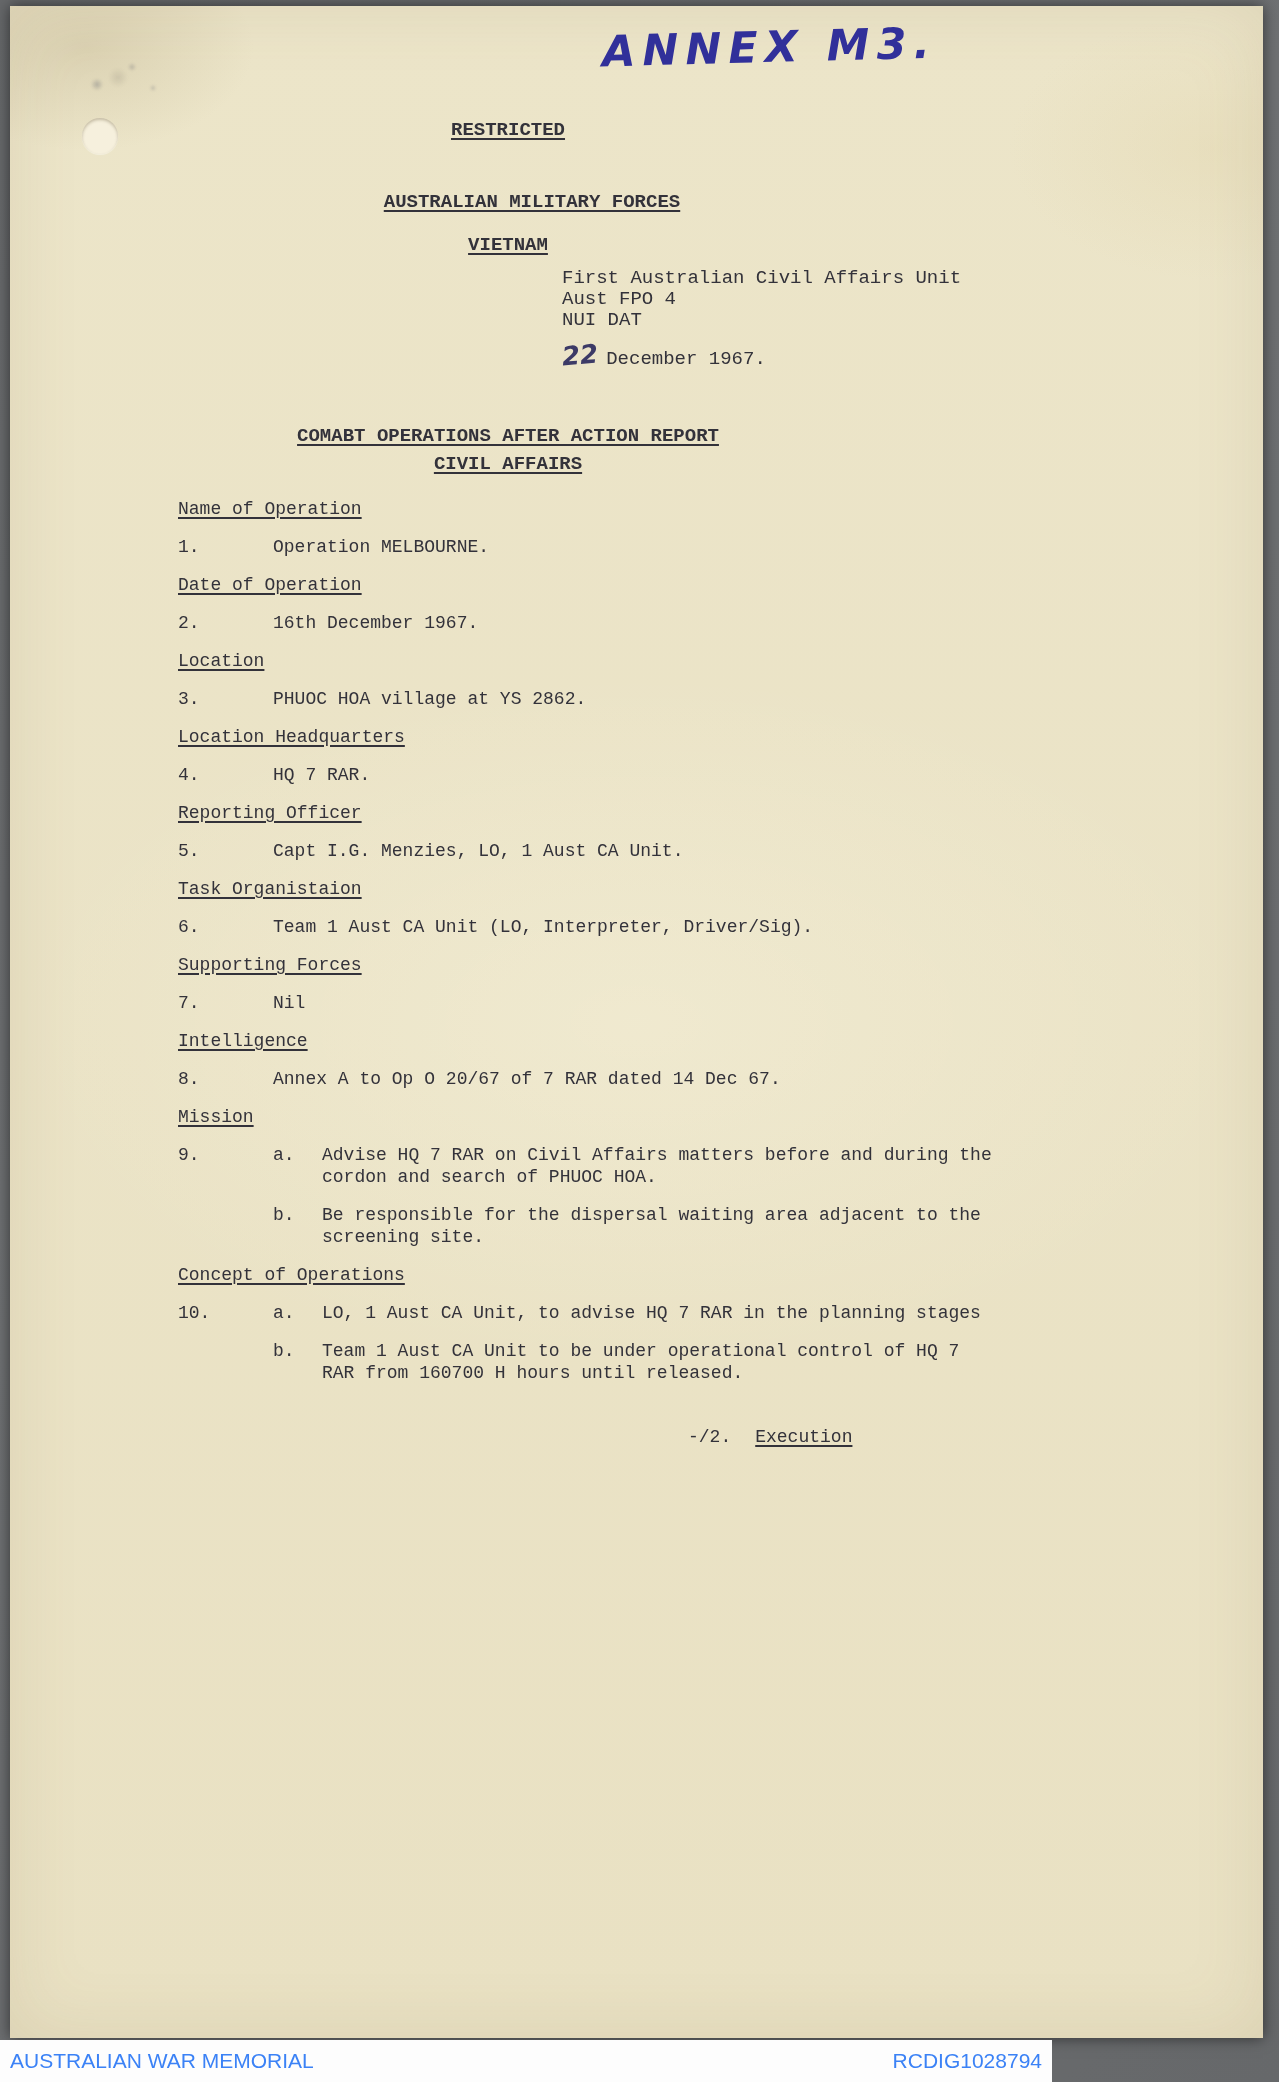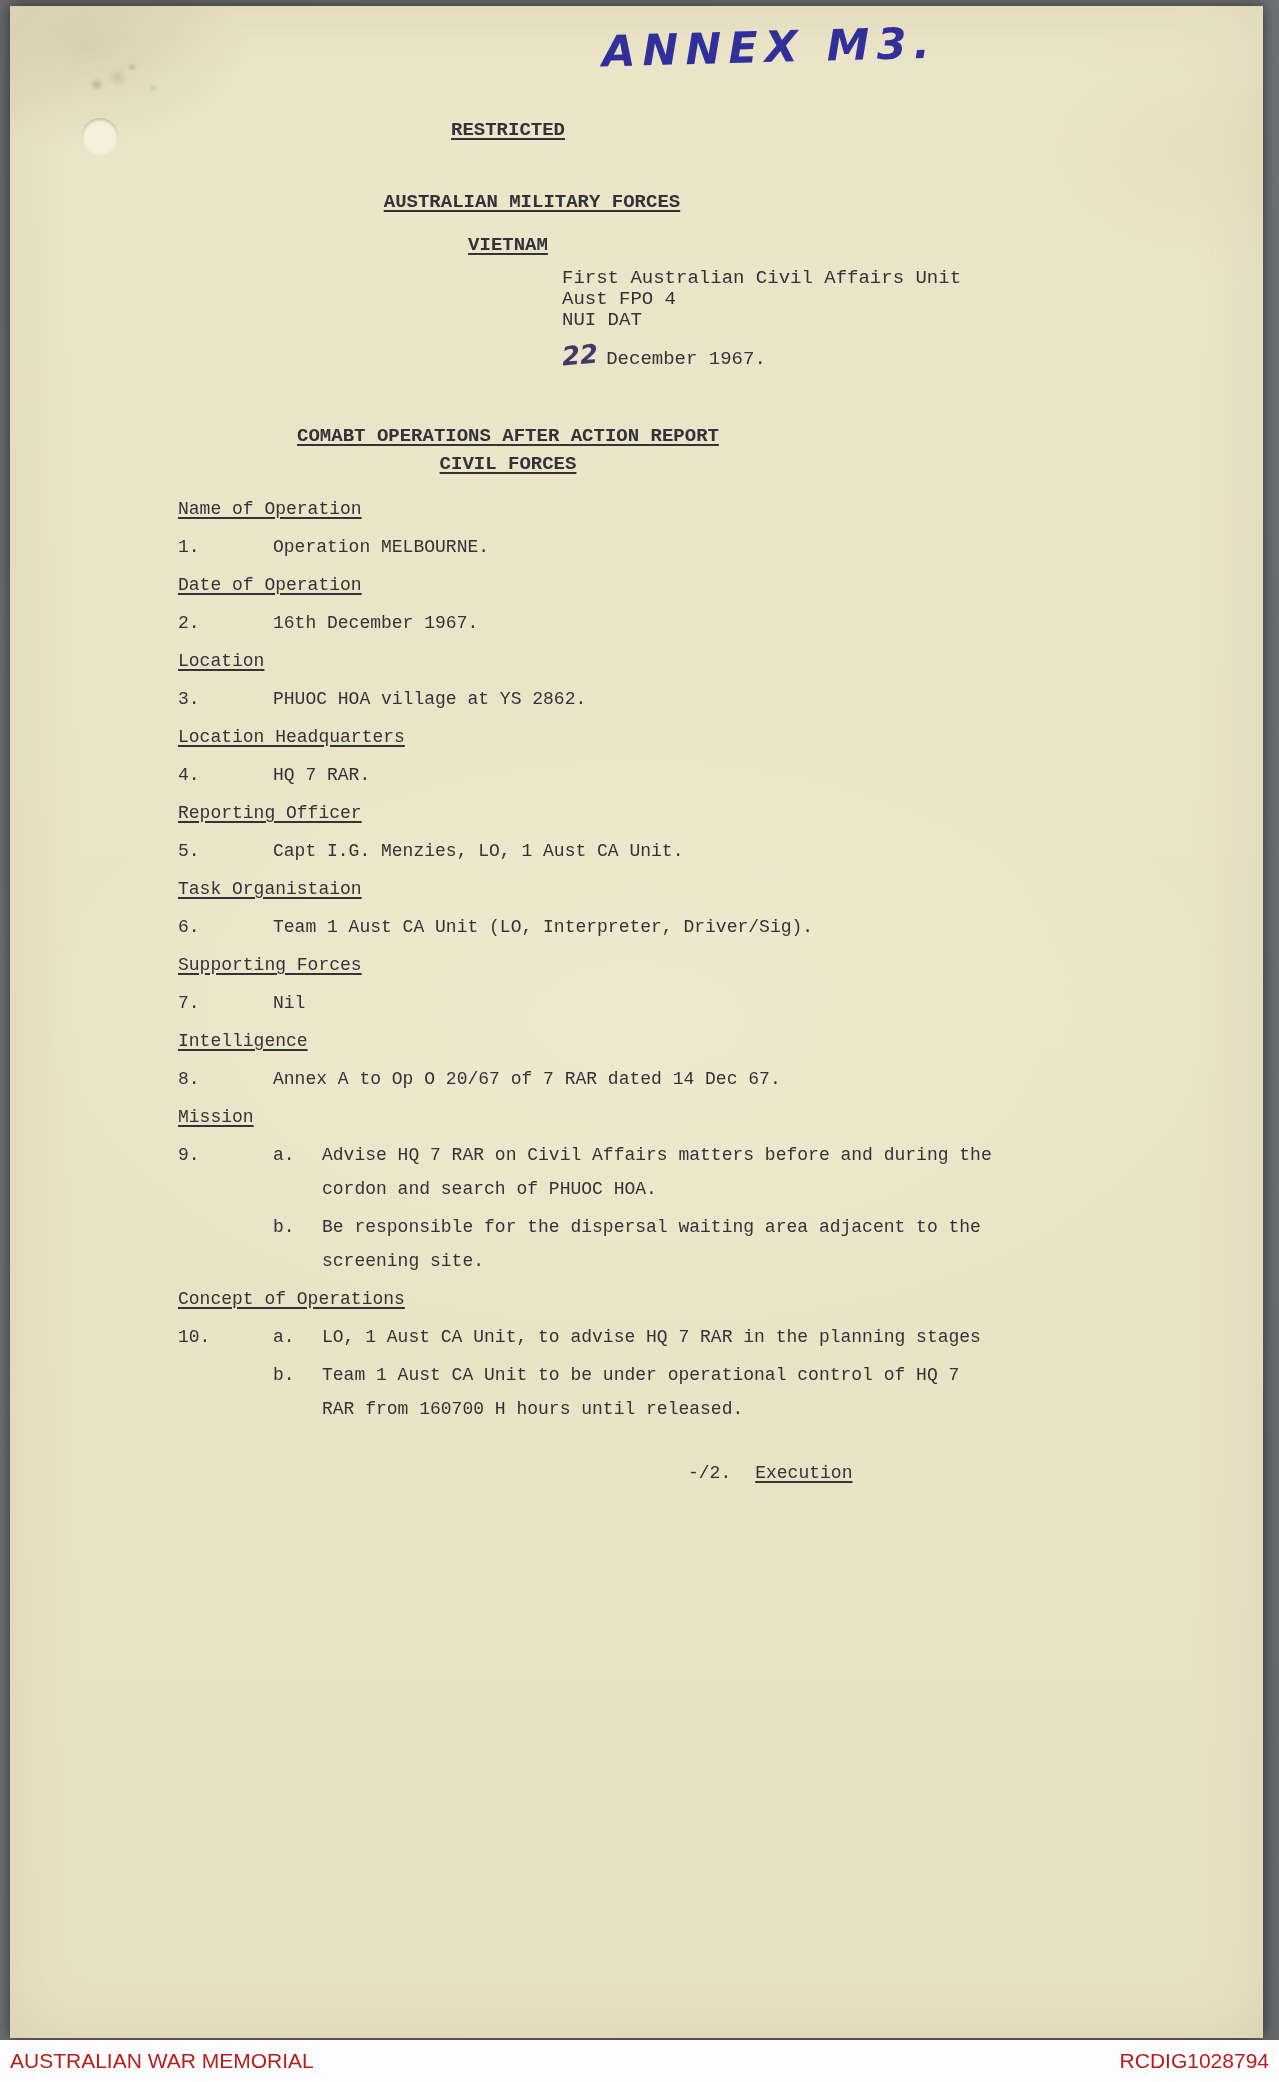--- a/index.html
+++ b/index.html
@@ -73,30 +73,30 @@
 
   .doc-body {
     position:absolute; left:168px; top:492px; width:780px;
     font-size:18px; line-height:22px;
   }
   .sec-heading { margin-bottom:16px; white-space:nowrap; }
   .row { display:flex; margin-bottom:16px; }
   .num { flex:0 0 95px; white-space:pre; }
   .letter { flex:0 0 49px; white-space:pre; }
   .txt { white-space:pre; }
-  .lines { display:flex; flex-direction:column;gap:12px; }
+  .lines { display:flex; flex-direction:column; }
   .line { display:block; white-space:pre; }
   .cont-note { margin-top:42px; margin-left:510px; white-space:nowrap; }
   .cont-note .exec { margin-left:24px; }
 
   .viewer-footer {
-    position:absolute; left:0; bottom:0; width:1279px; height:42px;
+    position:absolute; left:0; bottom:0; width:1052px; height:42px;
     background:#fdfdfd;
     font-family:"Liberation Sans","DejaVu Sans",sans-serif;
-    font-size:21px; color:#b91c1c;
+    font-size:21px; color:#3b82f6;
     display:flex; align-items:center; justify-content:space-between;
     padding:0 10px; box-sizing:border-box;
   }
 </style>
 </head>
 <body>
 
 <div class="scan">
 
   <div class="paper">
@@ -122,21 +122,21 @@
       <div>NUI DAT</div>
       <div class="date-line">
         <span class="hand-day">22</span><span>December 1967.</span>
       </div>
     </div>
 
     <div class="center-line bold pos-title1">
       <span class="u">COMABT OPERATIONS AFTER ACTION REPORT</span>
     </div>
     <div class="center-line bold pos-title2">
-      <span class="u">CIVIL FORCES</span>
+      <span class="u">CIVIL AFFAIRS</span>
     </div>
 
     <div class="doc-body">
 
       <div class="sec-heading"><span class="u">Name of Operation</span></div>
       <div class="row">
         <span class="num">1.</span>
         <span class="txt">Operation MELBOURNE.</span>
       </div>
 

